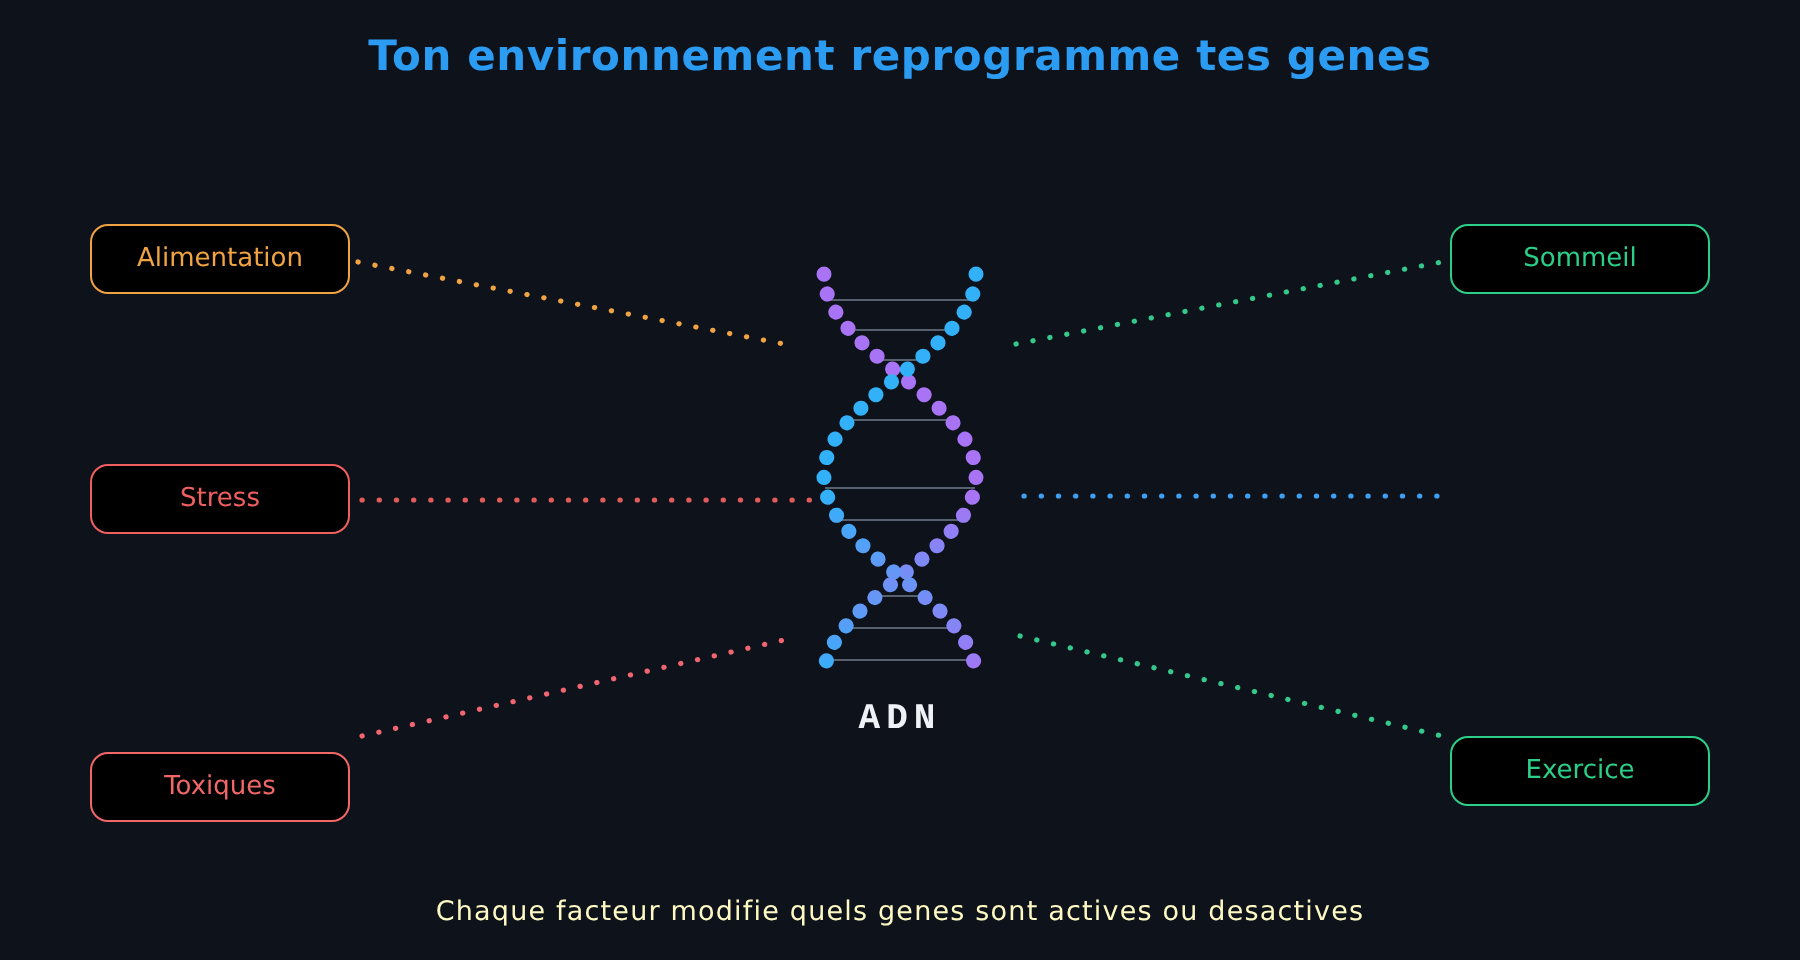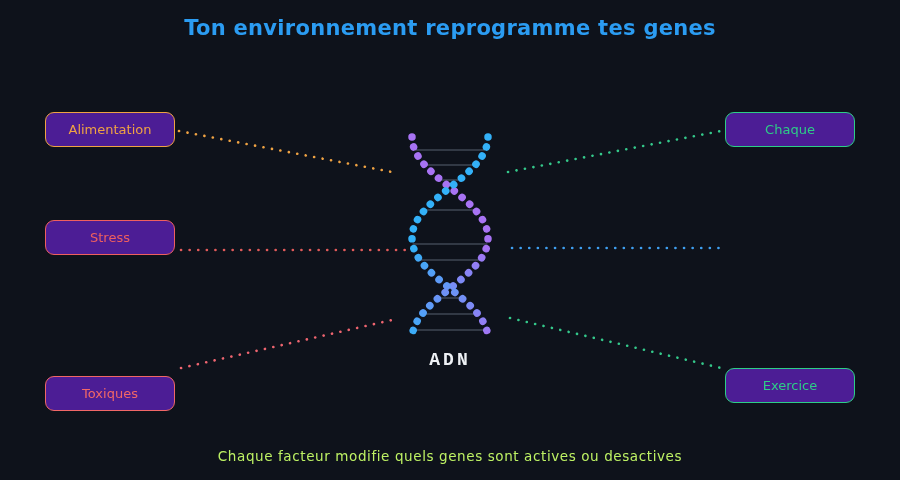--- a/index.html
+++ b/index.html
@@ -25,52 +25,52 @@
     position: absolute;
     top: 0;
     left: 0;
   }
   .factor-box {
     position: absolute;
     width: 128px;
     height: 33px;
     border: 1.6px solid;
     border-radius: 9px;
-    background: #4c1d95;
+    background: #000000;
     display: flex;
     align-items: center;
     justify-content: center;
     font-size: 13px;
     box-sizing: content-box;
   }
   .fb-left { left: 45px; }
   .fb-right { left: 725px; }
   .fb-row1 { top: 112px; }
-  .fb-row2 { top: 220px; }
+  .fb-row2 { top: 232px; }
   .fb-row3 { top: 352px; }
   .dna-label {
     position: absolute;
     top: 350px;
     left: 370px;
     width: 160px;
     text-align: center;
     font-size: 18px;
     font-weight: bold;
     letter-spacing: 3px;
     color: #eef1f5;
     font-family: Liberation Mono, monospace;
   }
   .footer {
     position: absolute;
     top: 448px;
     left: 0;
     width: 100%;
     text-align: center;
     font-size: 13.5px;
-    color: #bef264;
+    color: #fef9c3;
     letter-spacing: 0.6px;
   }
   .rung { stroke: #6e7a8c; stroke-width: 1; opacity: 0.75; }
   .connector { stroke-width: 2.6; stroke-dasharray: 0.1 8.5; stroke-linecap: round; fill: none; }
   .strand { stroke-width: 7.5; stroke-dasharray: 0.1 10; stroke-linecap: round; fill: none; }
 </style>
 </head>
 <body>
 
 <div class="stage">
@@ -118,21 +118,21 @@
     <span>Alimentation</span>
   </div>
   <div class="factor-box fb-left fb-row2" style="border-color: rgb(239, 95, 95); color: rgb(239, 95, 95);">
     <span>Stress</span>
   </div>
   <div class="factor-box fb-left fb-row3" style="border-color: rgb(241, 103, 103); color: rgb(241, 103, 103); margin-top: 24px;">
     <span>Toxiques</span>
   </div>
 
   <div class="factor-box fb-right fb-row1" style="border-color: rgb(45, 206, 135); color: rgb(45, 206, 135);">
-    <span>Chaque</span>
+    <span>Sommeil</span>
   </div>
   <div class="factor-box fb-right fb-row3" style="border-color: rgb(45, 206, 135); color: rgb(45, 206, 135); margin-top: 16px;">
     <span>Exercice</span>
   </div>
 
   <div class="dna-label">ADN</div>
 
   <div class="footer">Chaque facteur modifie quels genes sont actives ou desactives</div>
 
 </div>

